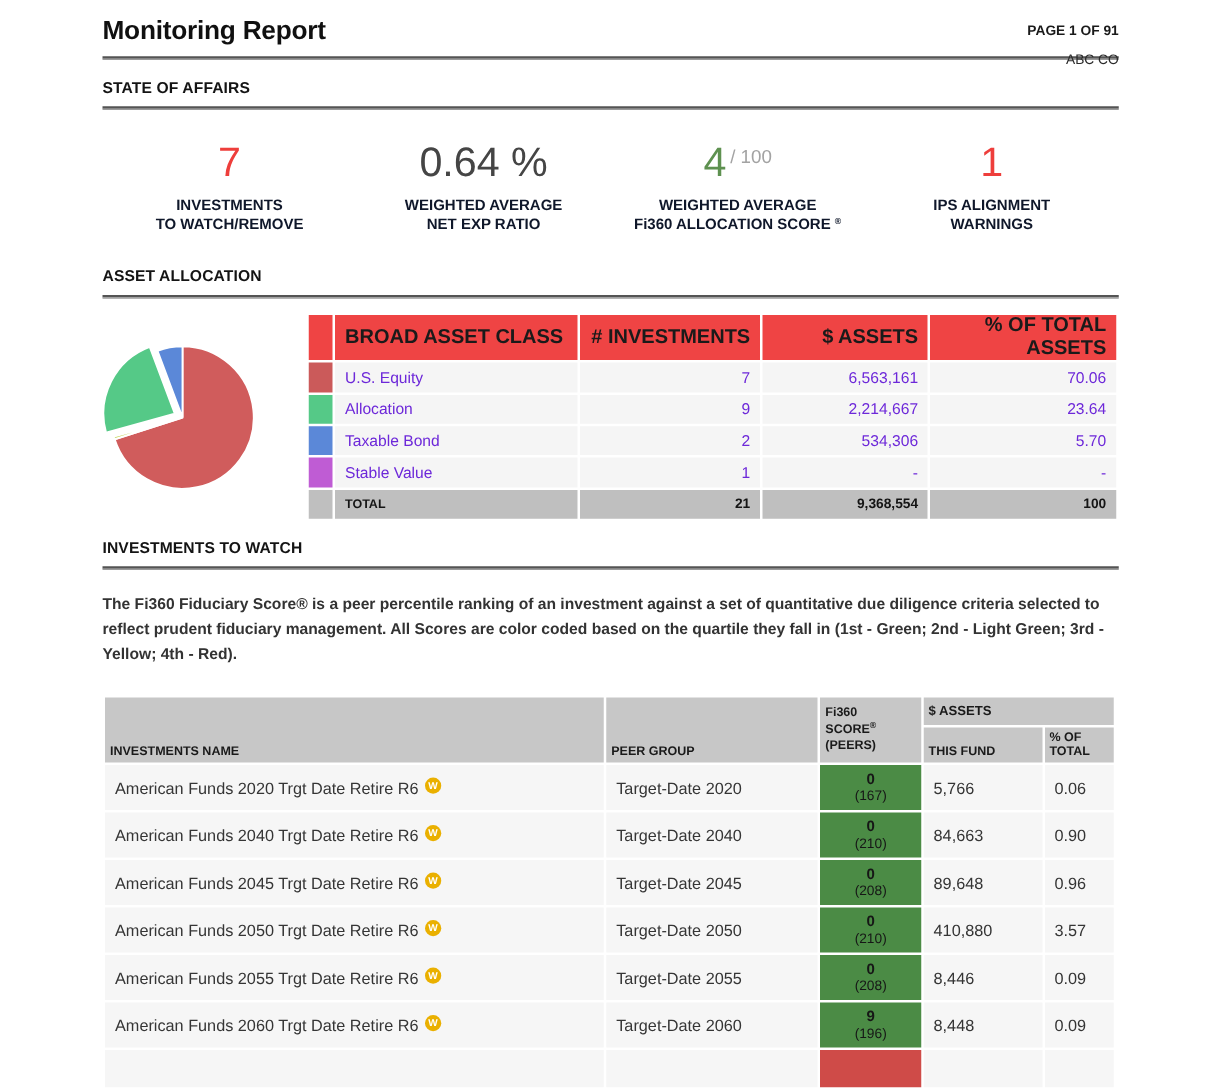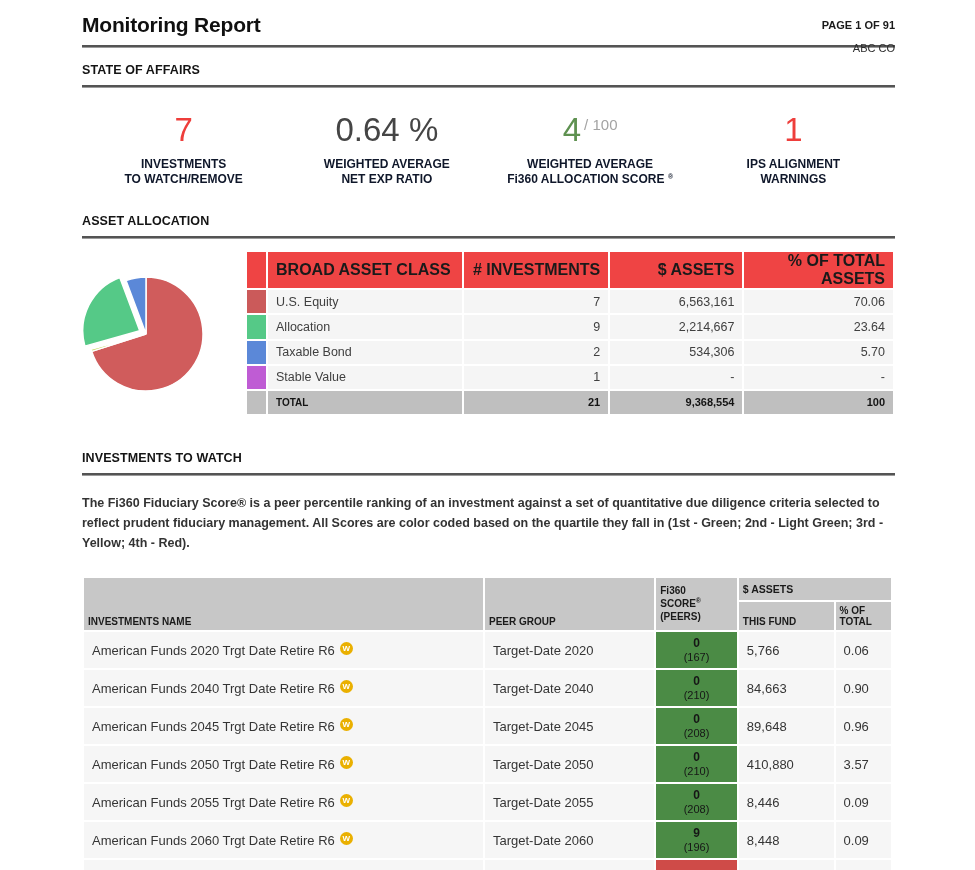--- a/index.html
+++ b/index.html
@@ -28,21 +28,21 @@
   .stat-value { font-size:33px; font-weight:400; line-height:1; }
   .stat-suffix { font-size:15px; color:#a3a3a3; vertical-align:11px; margin-left:3px; }
   .stat-label { margin-top:11px; font-size:12px; font-weight:bold; color:#0f172a; line-height:1.25; }
 
   
   .alloc-row { display:flex; margin-top:11px; }
   .pie-wrap { width:163px; }
   table { border-collapse:separate; border-spacing:2px; }
   .asset-table { flex:1; font-size:12.5px; }
   .asset-table th { background:#ef4444; font-size:16px; font-weight:bold; color:#1a1a1a; height:31px; padding:0 8px; }
-  .asset-table td { background:#f5f5f5; height:23px; padding:0 8px; color:#404040; }
+  .asset-table td { background:#f5f5f5; height:23px; padding:0 8px; color:#6d28d9; }
   .asset-table .num { text-align:right; }
   .asset-table th.h-name { text-align:left; }
   .asset-table th.h-num { text-align:right; }
   .asset-table .swatch { width:20px; padding:0; }
   .asset-table tr.total td { background:#bfbfbf; font-weight:bold; font-size:11px; color:#141414; }
   .asset-table col.c-name { width:200px; } .asset-table col.c-inv { width:145px; }
   .asset-table col.c-assets { width:135px; } .asset-table col.c-pct { width:152px; }
 
   
   .desc { margin-top:17px; font-size:12.5px; line-height:1.6; color:#333; max-width:820px;font-weight:bold; }
@@ -172,21 +172,21 @@
           <td class="swatch"></td>
           <td style="font-size:10px;">TOTAL</td>
           <td class="num">21</td>
           <td class="num">9,368,554</td>
           <td class="num">100</td>
         </tr>
       </tbody>
         </table>
     </div>
 
-    <div class="section-title" style="margin-top:35px;">INVESTMENTS TO WATCH</div>
+    <div class="section-title" style="margin-top:14px;">INVESTMENTS TO WATCH</div>
     <div class="rule"></div>
 
     <div class="desc">The Fi360 Fiduciary Score® is a peer percentile ranking of an investment against a set of quantitative due diligence criteria selected to reflect prudent fiduciary management. All Scores are color coded based on the quartile they fall in (1st - Green; 2nd - Light Green; 3rd - Yellow; 4th - Red).</div>
 
     <table class="inv-table">
       <colgroup>
           <col class="c1">
           <col class="c2">
           <col class="c3">
           <col class="c4">

